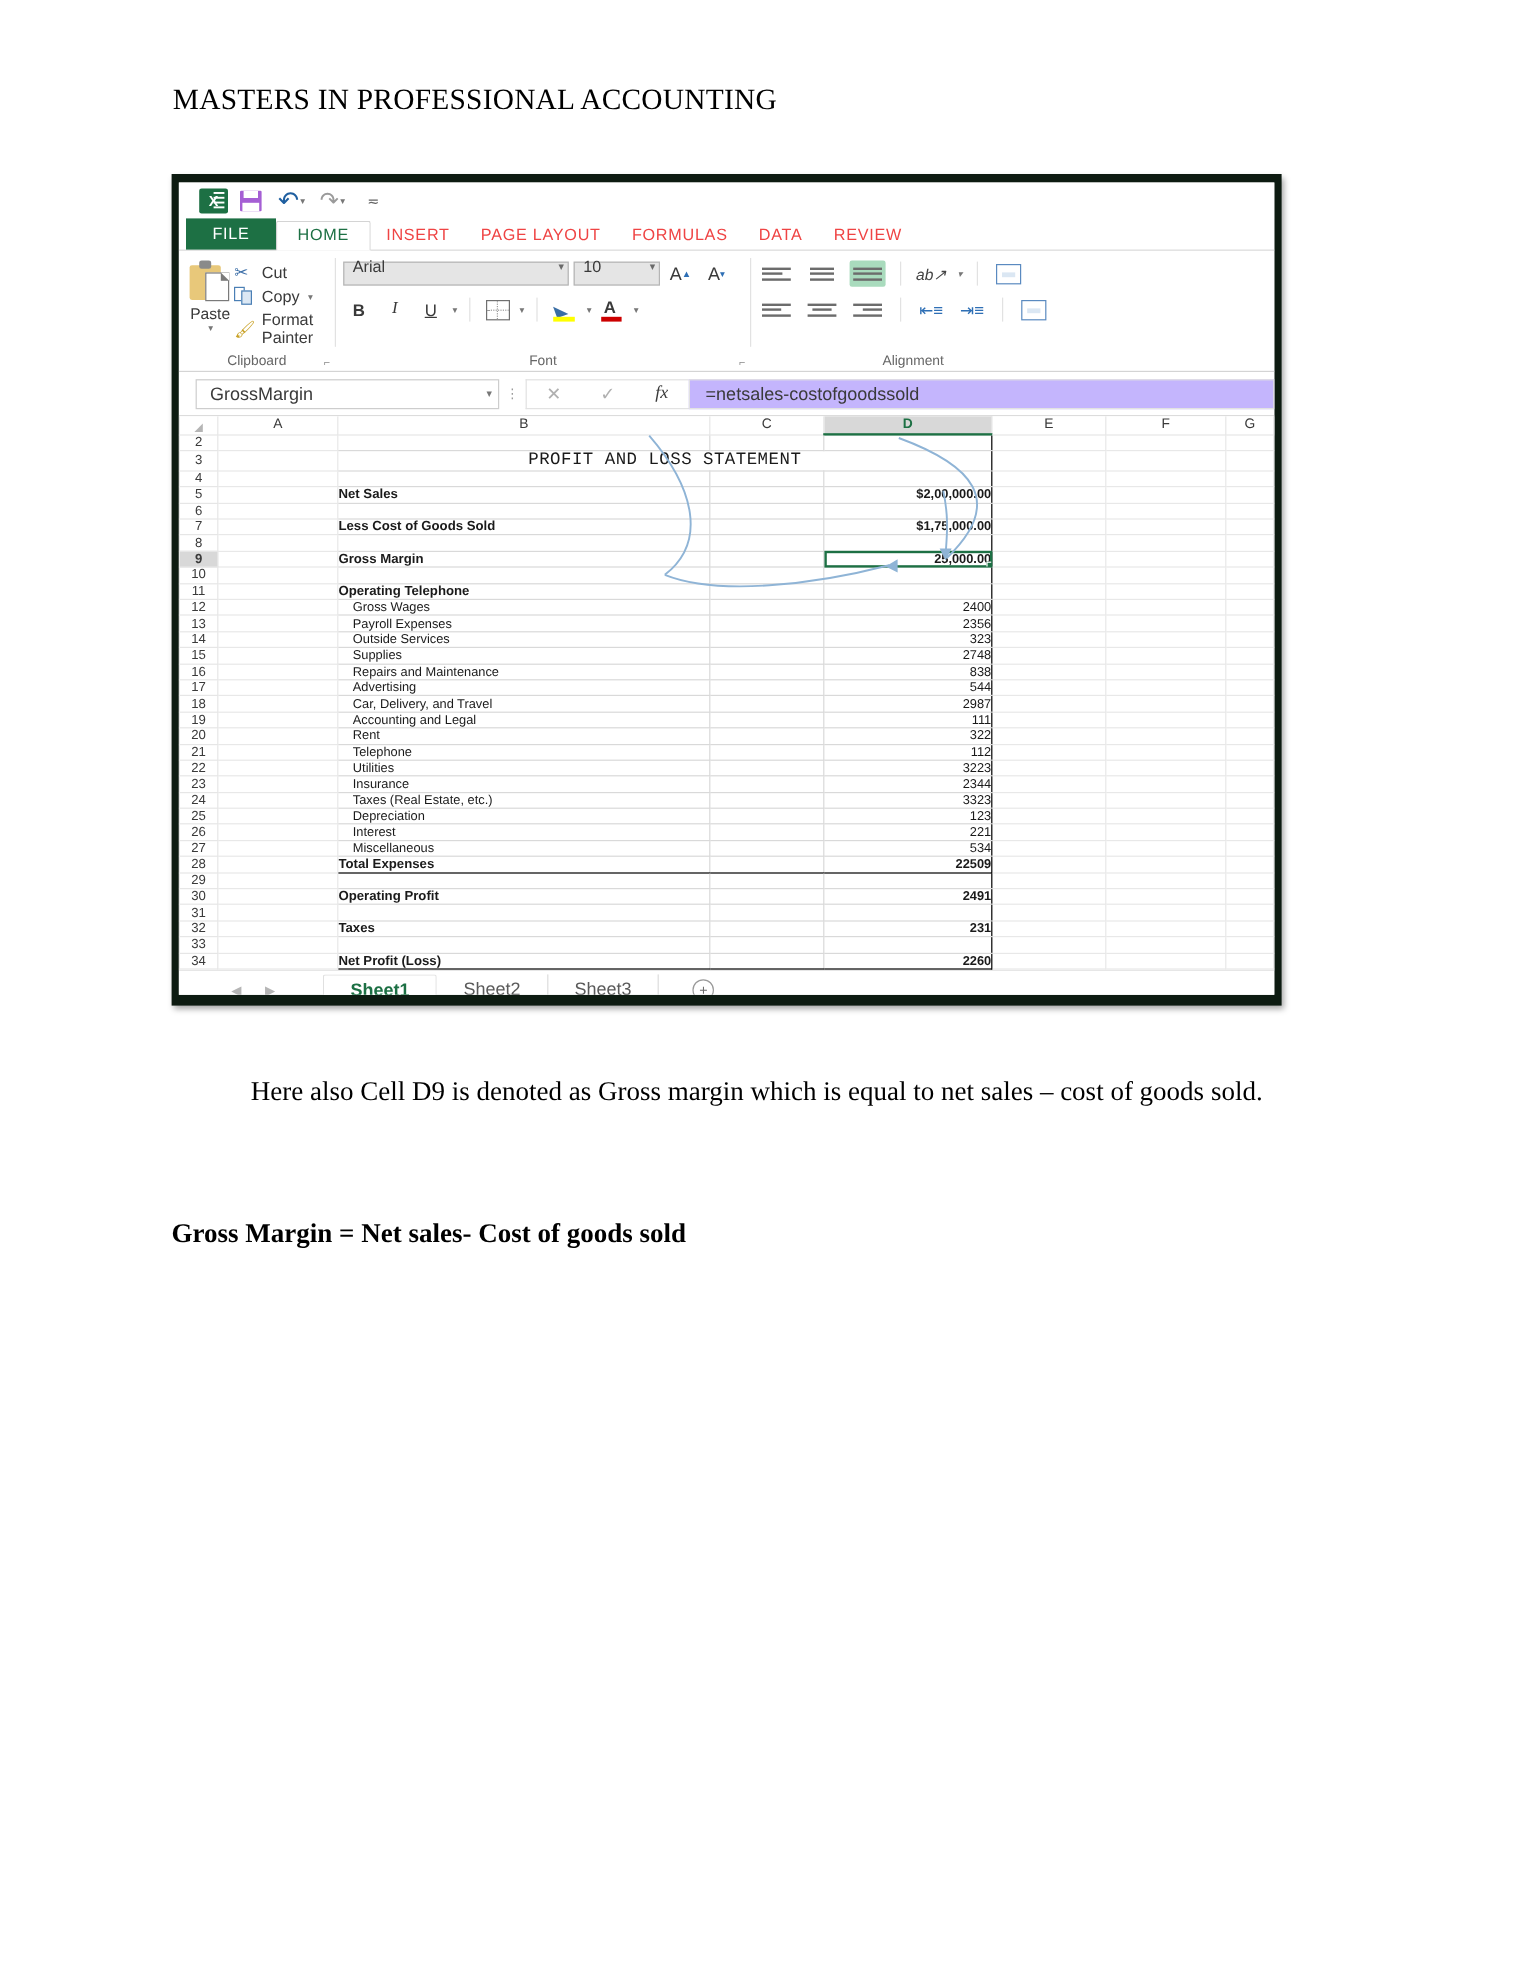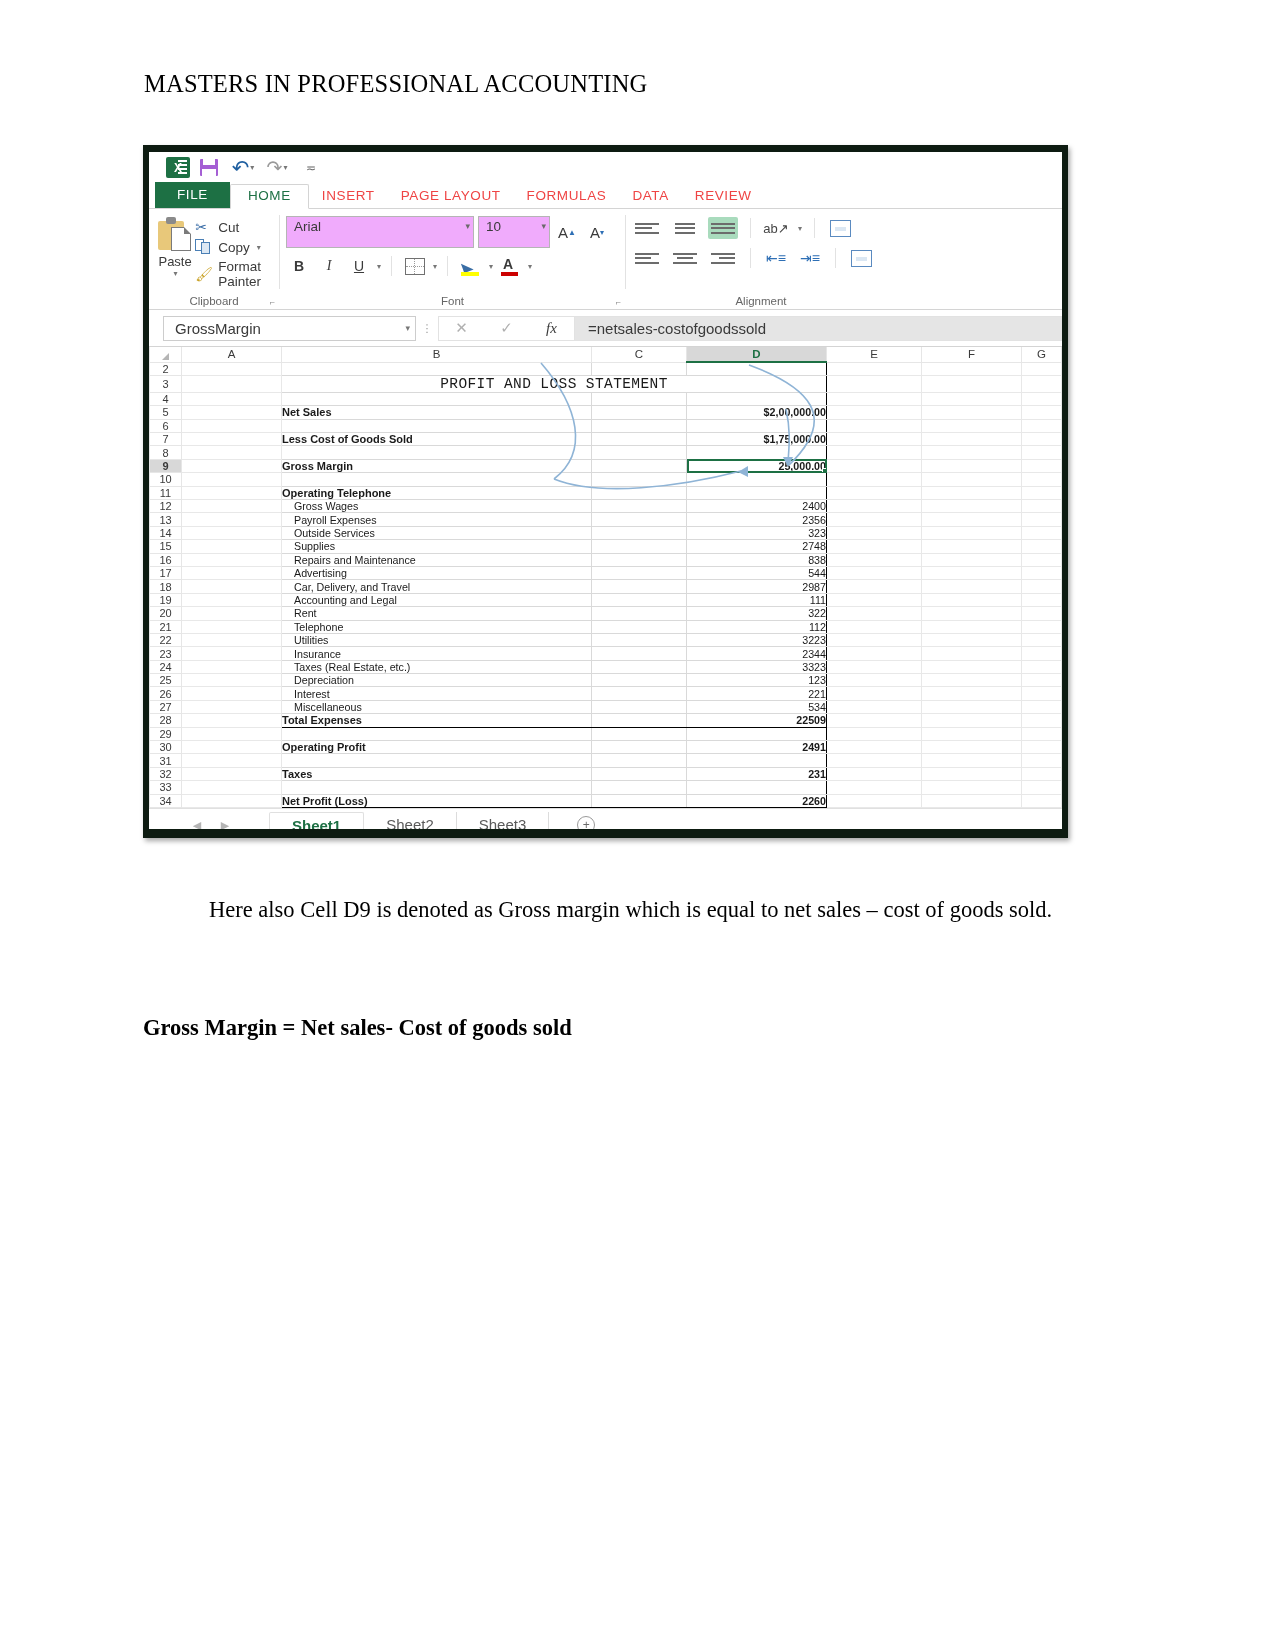--- a/index.html
+++ b/index.html
@@ -117,21 +117,21 @@
   .copy-ico{width:16px;height:15px;position:relative;}
   .copy-ico i{position:absolute;width:9px;height:12px;background:#fff;border:1.2px solid #4a7fb5;}
   .copy-ico i:first-child{left:0;top:0;}
   .copy-ico i:last-child{left:6px;top:3px;background:#dce8f4;}
   .brush{font-size:14px;color:#c9a227;line-height:16px;}
 
   
   .fontg{ width:345px; }
   .frow{ display:flex; align-items:center; gap:4px; padding:3px 0;}
   .combo{
-    height:32px;border:1px solid #b5b5b5;background:#f0abfc;display:flex;align-items:center;
+    height:20px;border:1px solid #b5b5b5;background:#e5e5e5;display:flex;align-items:center;
     padding:0 3px 12px 7px; font-size:13.5px;color:#3a3a3a;
   }
   .combo .cv{flex:1;}
   .combo .cd{font-size:9px;color:#6a6a6a;padding-left:8px;}
   .fname{width:188px;}
   .fsize{width:72px;}
   .btn{
     min-width:26px;height:24px;display:flex;align-items:center;justify-content:center;
     font-size:14px;color:#3a3a3a;
   }
@@ -181,21 +181,21 @@
   }
   .namebox .nv{flex:1;}
   .namebox .nd{font-size:9px;color:#777;}
   .vdots{width:22px;text-align:center;color:#9b9b9b;font-size:11px;letter-spacing:0;}
   .fbtns{display:flex;align-items:center;gap:0;height:25px;
     border:1px solid #e2e2e2;border-right:none;background:#fff;}
   .fbtn{width:45px;height:23px;display:flex;align-items:center;justify-content:center;
     font-size:15px;color:#b0b0b0;}
   .fbtn.fx{color:#3a3a3a;font-family:"Liberation Serif",serif;font-style:italic;font-size:15px;}
   .fbox{
-    flex:1;height:25px;border:1px solid #e2e2e2;background:#e5e5e5;
+    flex:1;height:25px;border:1px solid #e2e2e2;background:#c4b5fd;
     display:flex;align-items:center;padding-left:13px;
     font-size:15px;color:#3a3a3a;
   }
 
   
   .grid-wrap{ position:relative; background:#fff; }
   table.grid{ border-collapse:collapse; table-layout:fixed; width:100%; }
   table.grid td, table.grid th{ padding:0; font-weight:normal; }
 
   .colhdr td{
@@ -391,21 +391,21 @@
             </div>
           <div class="caret">▾</div>
         </div>
         <div class="grp-label">Font</div>
         <div class="grp-launch">⌐</div>
       </div>
 
       <div class="grp-sep"></div>
 
       <div class="grp aligng">
-        <div class="frow" style="gap:8px;">
+        <div class="frow" style="gap:8px;font-style:italic;">
           <div class="al-cell">
               <span class="al-ico top">
                 <b></b>
                 <b></b>
                 <b></b>
               </span>
             </div>
           <div class="al-cell">
               <span class="al-ico mid">
                 <b></b>

